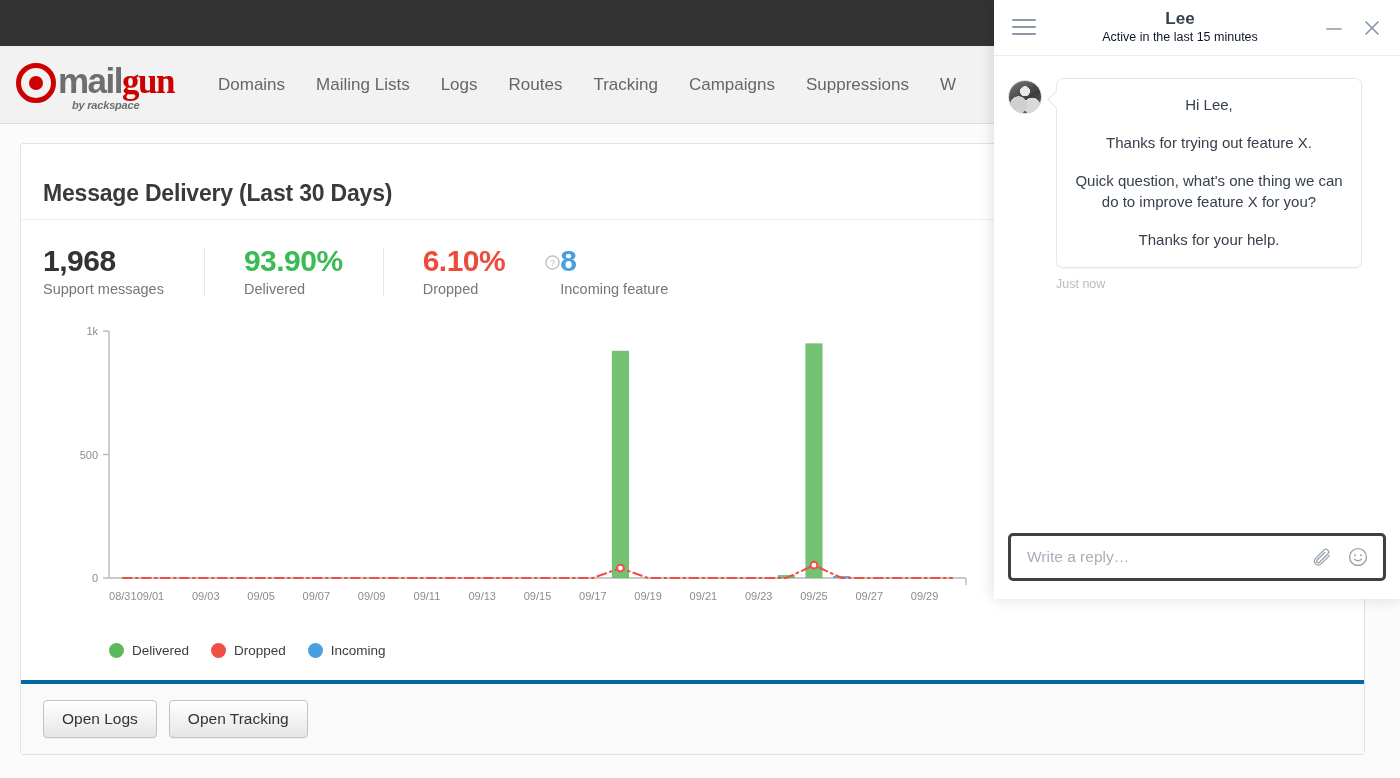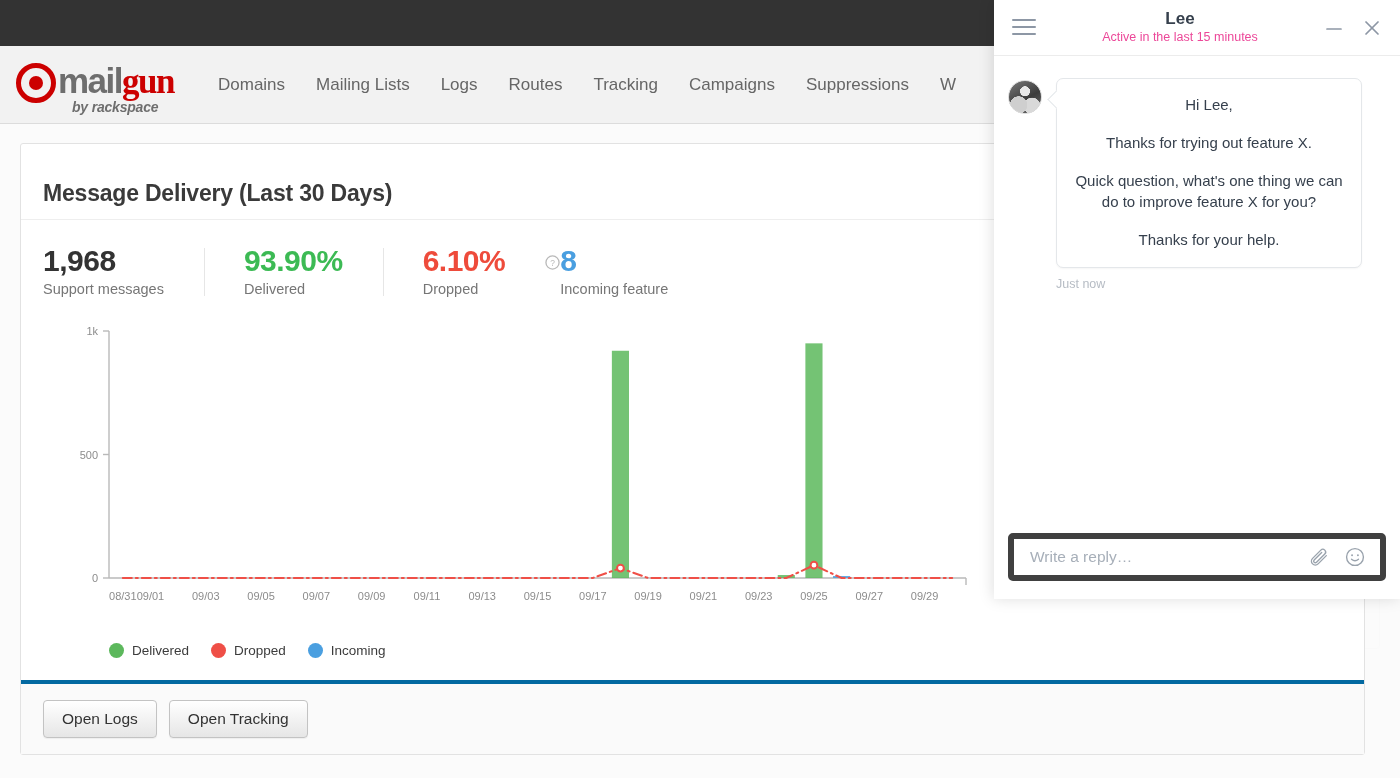--- a/index.html
+++ b/index.html
@@ -46,21 +46,21 @@
     background: #cc0000;
   }
   .logo-wordmark {
     font-size: 35px; font-weight: bold; letter-spacing: -1.5px;
     line-height: 40px; margin-left: 2px;
   }
   .logo-mail { color: #6e6e6e; }
   .logo-gun  { color: #cc0000; font-family: Liberation Serif, serif; }
   .logo-sub {
     position: absolute; left: 56px; top: 38px;
-    font-size: 14px; font-style: italic; font-weight: bold;
+    font-size: 11px; font-style: italic; font-weight: bold;
     color: #6e6e6e; letter-spacing: -0.2px;
   }
   .navlinks { display: flex; align-items: center; gap: 31px; margin-left: 32px; }
   .navlink {
     font-size: 17px; color: #666666; text-decoration: none;
     white-space: nowrap; cursor: pointer;
   }
 
   
   .content { position: absolute; top: 124px; left: 0; width: 1400px; height: 654px; background: #fbfbfb; }
@@ -154,21 +154,21 @@
     border-bottom: 1px solid #ececec;
     display: flex; align-items: center; padding: 0 18px; position: relative;
   }
   .hamburger { width: 24px; height: 17px; cursor: pointer; flex: none; }
   .hamburger span {
     display: block; height: 2px; background: #8d97a5; border-radius: 1px; margin-bottom: 5px;
   }
   .hamburger span:last-child { margin-bottom: 0; }
   .chat-title-box { flex: 1; text-align: center; margin-top: -2px; }
   .chat-title { font-size: 17px; font-weight: bold; color: #36404d; line-height: 21px; }
-  .chat-status { font-size: 12.5px; color: #ec4899; line-height: 16px; }
+  .chat-status { font-size: 12.5px; color: #0f172a; line-height: 16px; }
   .chat-actions { display: flex; align-items: center; gap: 18px; flex: none; }
   .icon-btn { width: 20px; height: 20px; cursor: pointer; }
 
   .chat-body { flex: 1; position: relative; overflow: hidden; background: transparent; }
   .msg-row { display: flex; gap: 14px; padding: 22px 20px 0 14px; text-align: center; }
   .avatar {
     width: 34px; height: 34px; border-radius: 50%; flex: none; margin-top: 2px;
     background:
       radial-gradient(circle at 50% 32%, #e8e8e8 0 18%, rgba(0,0,0,0) 19%),
       radial-gradient(circle at 30% 75%, #cfcfcf 0 26%, rgba(0,0,0,0) 27%),
@@ -187,21 +187,21 @@
     border-left: 1px solid #e4e7ea; border-bottom: 1px solid #e4e7ea;
     transform: rotate(45deg);
   }
   .bubble p { font-size: 15px; line-height: 21px; color: #36404d; }
   .bubble p + p { margin-top: 17px; }
   .msg-time { font-size: 12.5px; color: #b6bcc4; padding: 9px 0 0 62px; }
 
   .chat-footer { flex: none; padding: 14px 14px 18px 14px; background: transparent; }
   .reply-box {
     display: flex; align-items: center; height: 48px;
-    border: 6px solid #404040; border-radius: 5px; background: #ffffff;
+    border: 3px solid #404040; border-radius: 5px; background: #ffffff;
     padding: 0 14px 0 16px;
   }
   .reply-input {
     flex: 1; border: none; outline: none; font-size: 15.5px;
     color: #36404d; font-family: inherit; background: transparent;
   }
   .reply-input::placeholder { color: #a7afb9; }
   .reply-icons { display: flex; align-items: center; gap: 14px; flex: none; }
 </style>
 </head>

